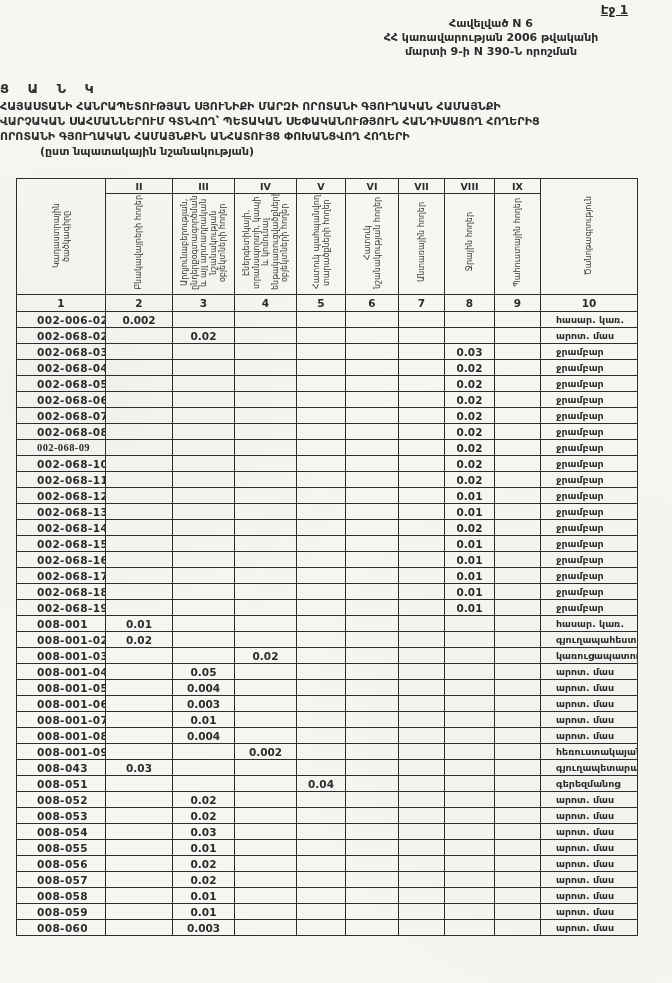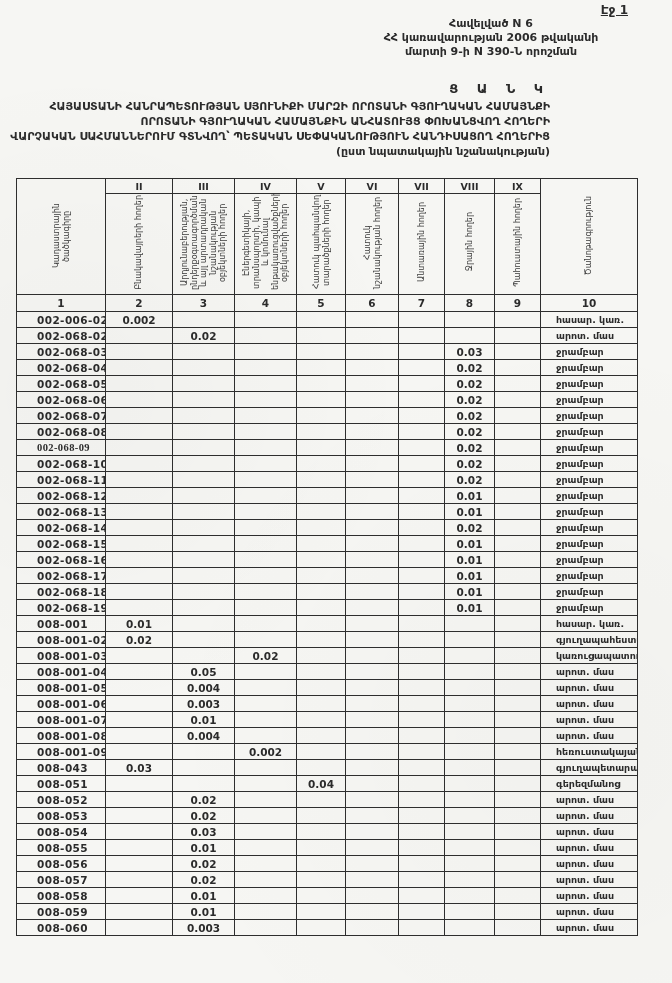--- a/index.html
+++ b/index.html
@@ -8,21 +8,21 @@
     background:#f6f6f3;
     background-image:
       radial-gradient(circle at 12% 40%, rgba(0,0,0,0.025), transparent 40%),
       radial-gradient(circle at 85% 75%, rgba(0,0,0,0.02), transparent 45%);
     color:#2b2b2b;
     font-family:"DejaVu Sans", sans-serif;
   }
   .page-number{position:absolute;top:3px;right:44px;font-size:12px;font-weight:bold;text-decoration:underline;}
   .appendix{position:absolute;top:17px;right:26px;width:310px;text-align:center;
     font-size:11px;font-weight:bold;line-height:14px;}
-  .title-block{position:absolute;top:81px;left:0;width:550px;text-align:right;
+  .title-block{position:absolute;top:81px;left:0;width:550px;text-align:left;
     font-weight:bold;line-height:15px;font-size:11px;}
   .doc-caption{font-size:13px;letter-spacing:7px;margin-bottom:3px;}
   .doc-subtitle{font-weight:bold;padding-left:40px;}
   table{position:absolute;left:16px;top:178px;width:621px;border-collapse:collapse;table-layout:fixed;}
   th,td{border:1.6px solid #2e2e2e;padding:0;margin:0;overflow:hidden;}
   thead th{font-weight:bold;vertical-align:middle;text-align:center;background:transparent;}
   tr.roman-row th{height:14px;font-size:9.5px;font-weight:bold;}
   tr.vert-row th, th.span-head{vertical-align:middle;text-align:center;}
   tr.vert-row{height:101px;}
   .vtext{writing-mode:vertical-rl;transform:rotate(180deg);display:inline-block;
@@ -42,22 +42,22 @@
 
 <div class="appendix">
   <div>Հավելված N 6</div>
   <div>ՀՀ կառավարության 2006 թվականի</div>
   <div>մարտի 9-ի N 390-Ն որոշման</div>
 </div>
 
 <div class="title-block">
   <div class="doc-caption">Ց Ա Ն Կ</div>
   <div>ՀԱՅԱՍՏԱՆԻ ՀԱՆՐԱՊԵՏՈՒԹՅԱՆ ՍՅՈՒՆԻՔԻ ՄԱՐԶԻ ՈՐՈՏԱՆԻ ԳՅՈՒՂԱԿԱՆ ՀԱՄԱՅՆՔԻ</div>
+  <div>ՎԱՐՉԱԿԱՆ ՍԱՀՄԱՆՆԵՐՈՒՄ  ԳՏՆՎՈՂ՝ ՊԵՏԱԿԱՆ ՍԵՓԱԿԱՆՈՒԹՅՈՒՆ  ՀԱՆԴԻՍԱՑՈՂ ՀՈՂԵՐԻՑ</div>
   <div>ՈՐՈՏԱՆԻ ԳՅՈՒՂԱԿԱՆ ՀԱՄԱՅՆՔԻՆ ԱՆՀԱՏՈՒՅՑ ՓՈԽԱՆՑՎՈՂ ՀՈՂԵՐԻ</div>
-  <div>ՎԱՐՉԱԿԱՆ ՍԱՀՄԱՆՆԵՐՈՒՄ  ԳՏՆՎՈՂ՝ ՊԵՏԱԿԱՆ ՍԵՓԱԿԱՆՈՒԹՅՈՒՆ  ՀԱՆԴԻՍԱՑՈՂ ՀՈՂԵՐԻՑ</div>
   <div class="doc-subtitle">(ըստ նպատակային նշանակության)</div>
 </div>
 
 <table>
     <colgroup>
       <col style="width: 89px;">
       <col style="width: 67px;">
       <col style="width: 62px;">
       <col style="width: 62px;">
       <col style="width: 49px;">

